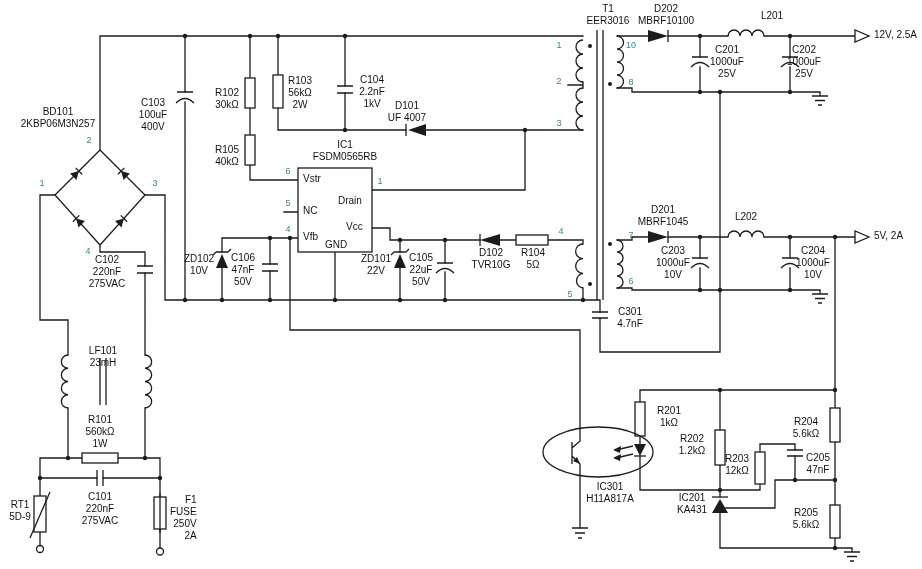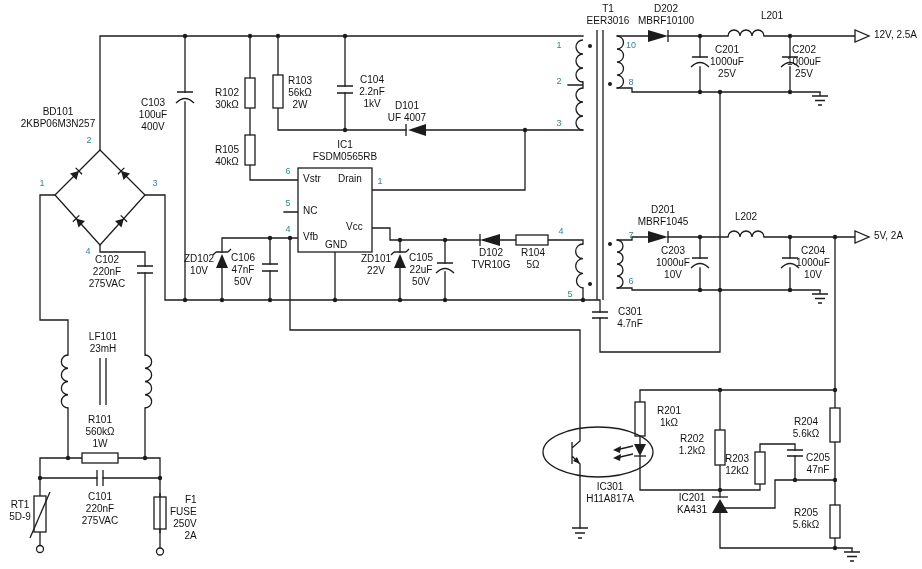--- a/index.html
+++ b/index.html
@@ -322,21 +322,21 @@
 <div class="lbl" style="left:421px;top:252px">C105
 22uF
 50V</div>
 <div class="lbl" style="left:491px;top:247px">D102
 TVR10G</div>
 <div class="lbl" style="left:533px;top:247px">R104
 5Ω</div>
 <div class="lbl" style="left:107px;top:254px">C102
 220nF
 275VAC</div>
-<div class="lbl" style="left:103px;top:331px">LF101
+<div class="lbl" style="left:103px;top:345px">LF101
 23mH</div>
 <div class="lbl" style="left:100px;top:414px">R101
 560kΩ
 1W</div>
 <div class="lbl" style="left:100px;top:491px">C101
 220nF
 275VAC</div>
 <div class="lbl" style="left:20px;top:499px">RT1
 5D-9</div>
 <div class="lbl-left" style="left:170px;top:494px">F1
@@ -379,21 +379,21 @@
 H11A817A</div>
 <div class="lbl" style="left:692px;top:492px">IC201
 KA431</div>
 
 <div class="lbl-left" style="left:874px;top:29px">12V, 2.5A</div>
 <div class="lbl-left" style="left:874px;top:230px">5V, 2A</div>
 
 <div class="icpin" style="left:303px;top:174px">Vstr</div>
 <div class="icpin" style="left:303px;top:206px">NC</div>
 <div class="icpin" style="left:303px;top:232px">Vfb</div>
-<div class="icpin" style="left:338px;top:174px">Drain</div>
+<div class="icpin" style="left:338px;top:196px">Drain</div>
 <div class="icpin" style="left:346px;top:222px">Vcc</div>
 <div class="icpin" style="left:325px;top:240px">GND</div>
 
 <div class="pin" style="left:288px;top:166px">6</div>
 <div class="pin" style="left:288px;top:198px">5</div>
 <div class="pin" style="left:288px;top:224px">4</div>
 <div class="pin" style="left:380px;top:176px">1</div>
 
 <div class="pin" style="left:89px;top:135px">2</div>
 <div class="pin" style="left:42px;top:178px">1</div>

